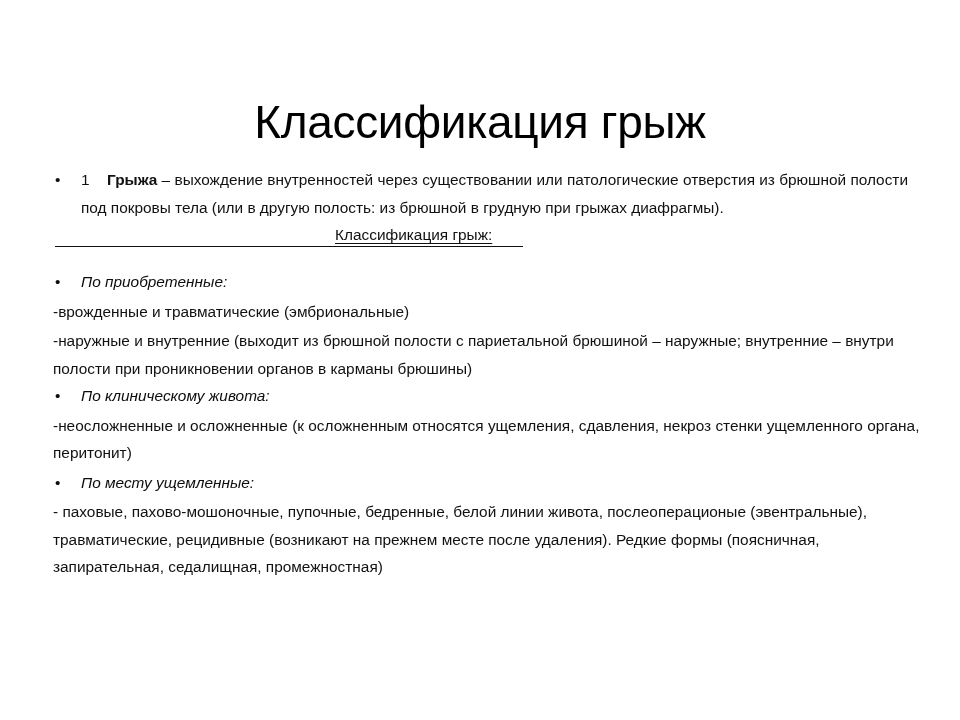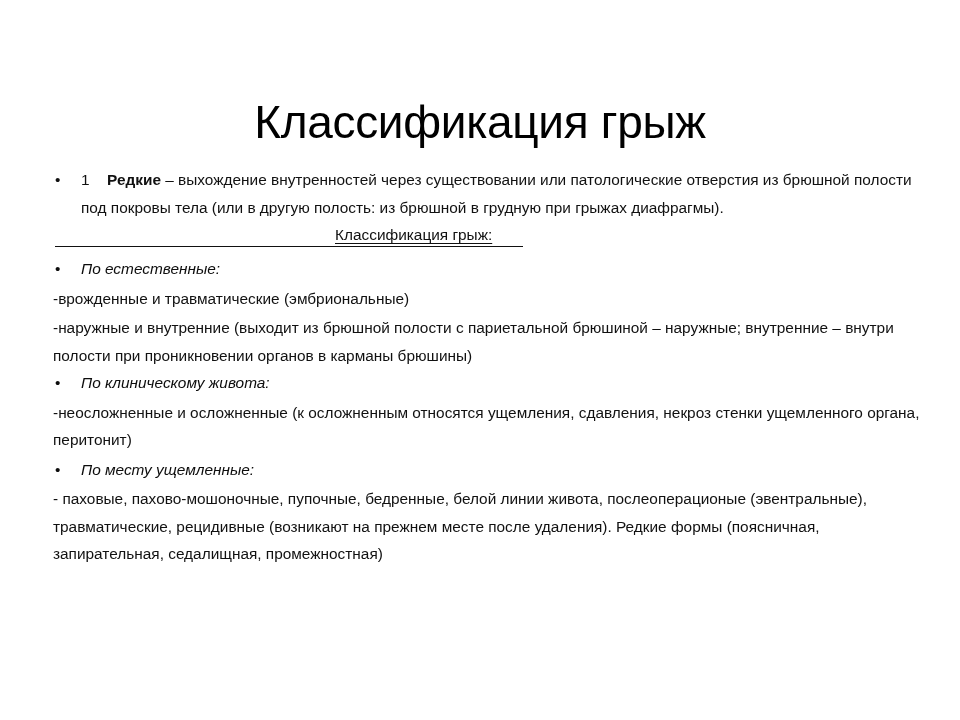--- a/index.html
+++ b/index.html
@@ -97,21 +97,21 @@
   
   .dash-line {
     padding-left: 6px;
   }
 
   
   #subhead-row {
     position: relative;
     height: 27px;
     margin-top: 1px;
-    margin-bottom: 6px;
+    margin-bottom: 19px;
   }
   #subhead-underline {
     position: absolute;
     left: 8px;
     right: 404px;
     bottom: 2px;
     height: 1px;
     background: #111111;
   }
   #subhead-text {
@@ -132,31 +132,31 @@
 <body>
 
 <div id="slide">
 
   <h1 id="slide-title">Классификация грыж</h1>
 
   <div id="body-block">
 
     <p class="para bullet-para" id="def-para">
       <span class="bullet-glyph">•</span>
-      <span class="num">1</span><span class="term">Редкие</span><span> – выхождение внутренностей через существовании или патологические отверстия из брюшной полости под покровы тела (или в другую полость: из брюшной в грудную при грыжах диафрагмы).</span>
+      <span class="num">1</span><span class="term">Грыжа</span><span> – выхождение внутренностей через существовании или патологические отверстия из брюшной полости под покровы тела (или в другую полость: из брюшной в грудную при грыжах диафрагмы).</span>
     </p>
 
     <div id="subhead-row">
       <div id="subhead-underline"></div>
       <div id="subhead-text">Классификация грыж:</div>
     </div>
 
     <div class="cat-line">
       <span class="bullet-glyph">•</span>
-      <span>По естественные:</span>
+      <span>По приобретенные:</span>
     </div>
     <div class="spacer-2"></div>
     <p class="para dash-line">-врожденные и травматические (эмбриональные)</p>
     <div class="spacer-2"></div>
     <p class="para dash-line">-наружные и внутренние (выходит из брюшной полости с париетальной брюшиной – наружные; внутренние – внутри полости при проникновении органов в карманы брюшины)</p>
 
     <div class="cat-line">
       <span class="bullet-glyph">•</span>
       <span>По клиническому живота:</span>
     </div>

